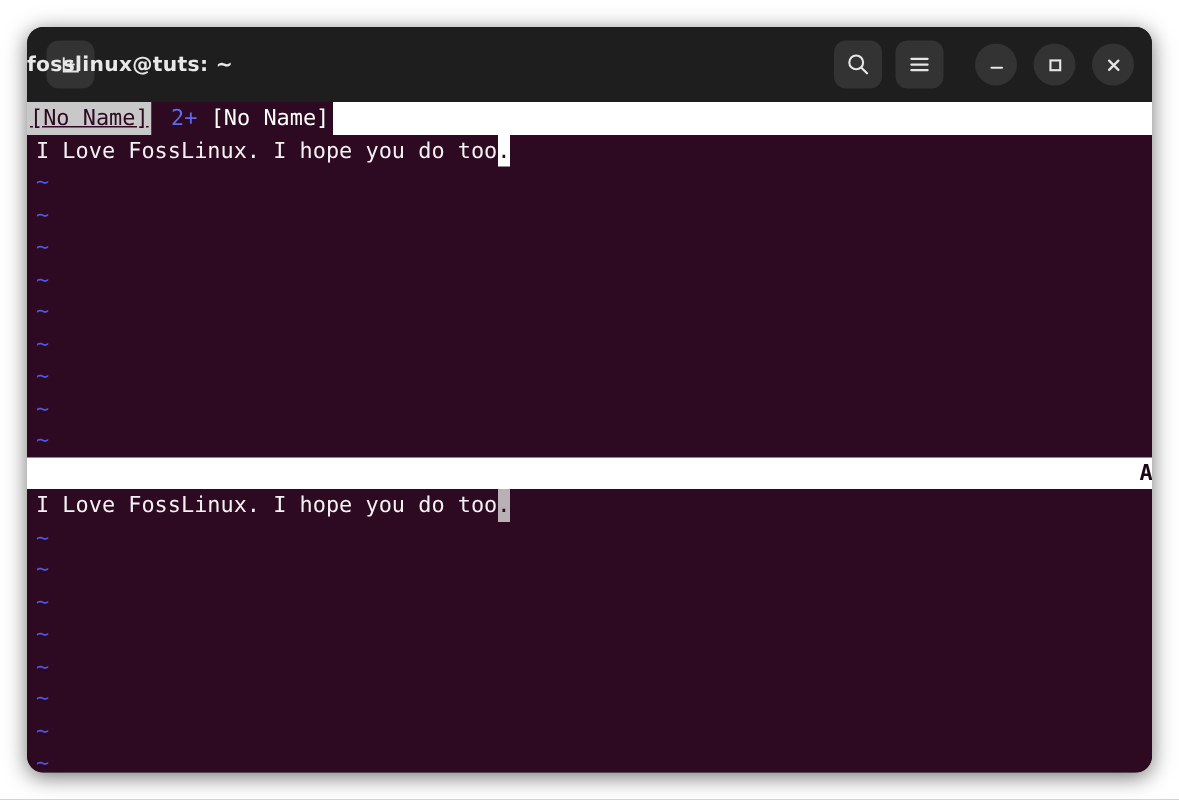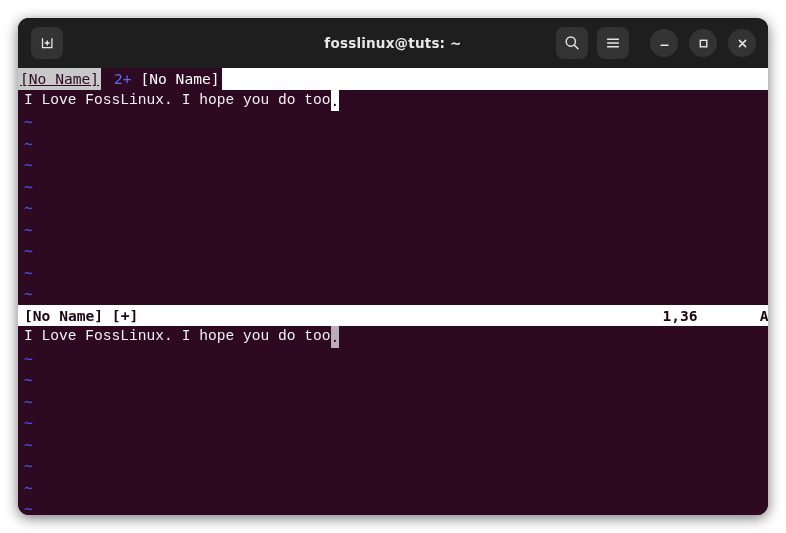--- a/index.html
+++ b/index.html
@@ -76,21 +76,21 @@
     display: flex;
     align-items: center;
     justify-content: center;
     cursor: pointer;
     margin-left: 2px;
   }
   .rnd-btn.sep { margin-left: 12px; }
   #win-title {
     position: absolute;
     left: 0; right: 0;
-    text-align: center;
+    text-align: left;
     color: #e8e8e8;
     font-family: "DejaVu Sans", sans-serif;
     font-weight: bold;
     font-size: 13.5px;
     letter-spacing: .2px;
     pointer-events: none;
   }
 
   
   #term {
@@ -140,21 +140,21 @@
   }
   .tab-close {
     background: #ffffff;
     color: #3b3b9e;
     text-decoration: underline;
     padding-right: 3px;
     font-weight: bold;
   }
 
   
-  .txt { color: #f2f2f2; font-family: Liberation Mono, monospace; }
+  .txt { color: #f2f2f2; }
   .tilde { color: #4a5ae8; }
   .cursor-active {
     background: #ffffff;
     color: #2d0922;
   }
   .cursor-inactive {
     background: #b8b0b4;
     color: #2d0922;
   }
 
@@ -276,23 +276,21 @@
           <div class="row"><span class="tilde">~</span></div>
           <div class="row"><span class="tilde">~</span></div>
           <div class="row"><span class="tilde">~</span></div>
           <div class="row"><span class="tilde">~</span></div>
           <div class="row"><span class="tilde">~</span></div>
           <div class="row"><span class="tilde">~</span></div>
           <div class="row"><span class="tilde">~</span></div>
         </div>
 
       <div class="statusline">
-        <span class="sl-name">[No Name] [+]</span>
         <span class="sl-spacer"></span>
-        <span class="sl-pos">1,36</span>
         <span class="sl-scroll">All</span>
       </div>
 
       <div class="row">
         <span class="txt">I Love FossLinux. I hope you do too</span><span class="cursor-inactive">.</span>
       </div>
 
       <div id="pane2-tildes">
           <div class="row"><span class="tilde">~</span></div>
           <div class="row"><span class="tilde">~</span></div>

